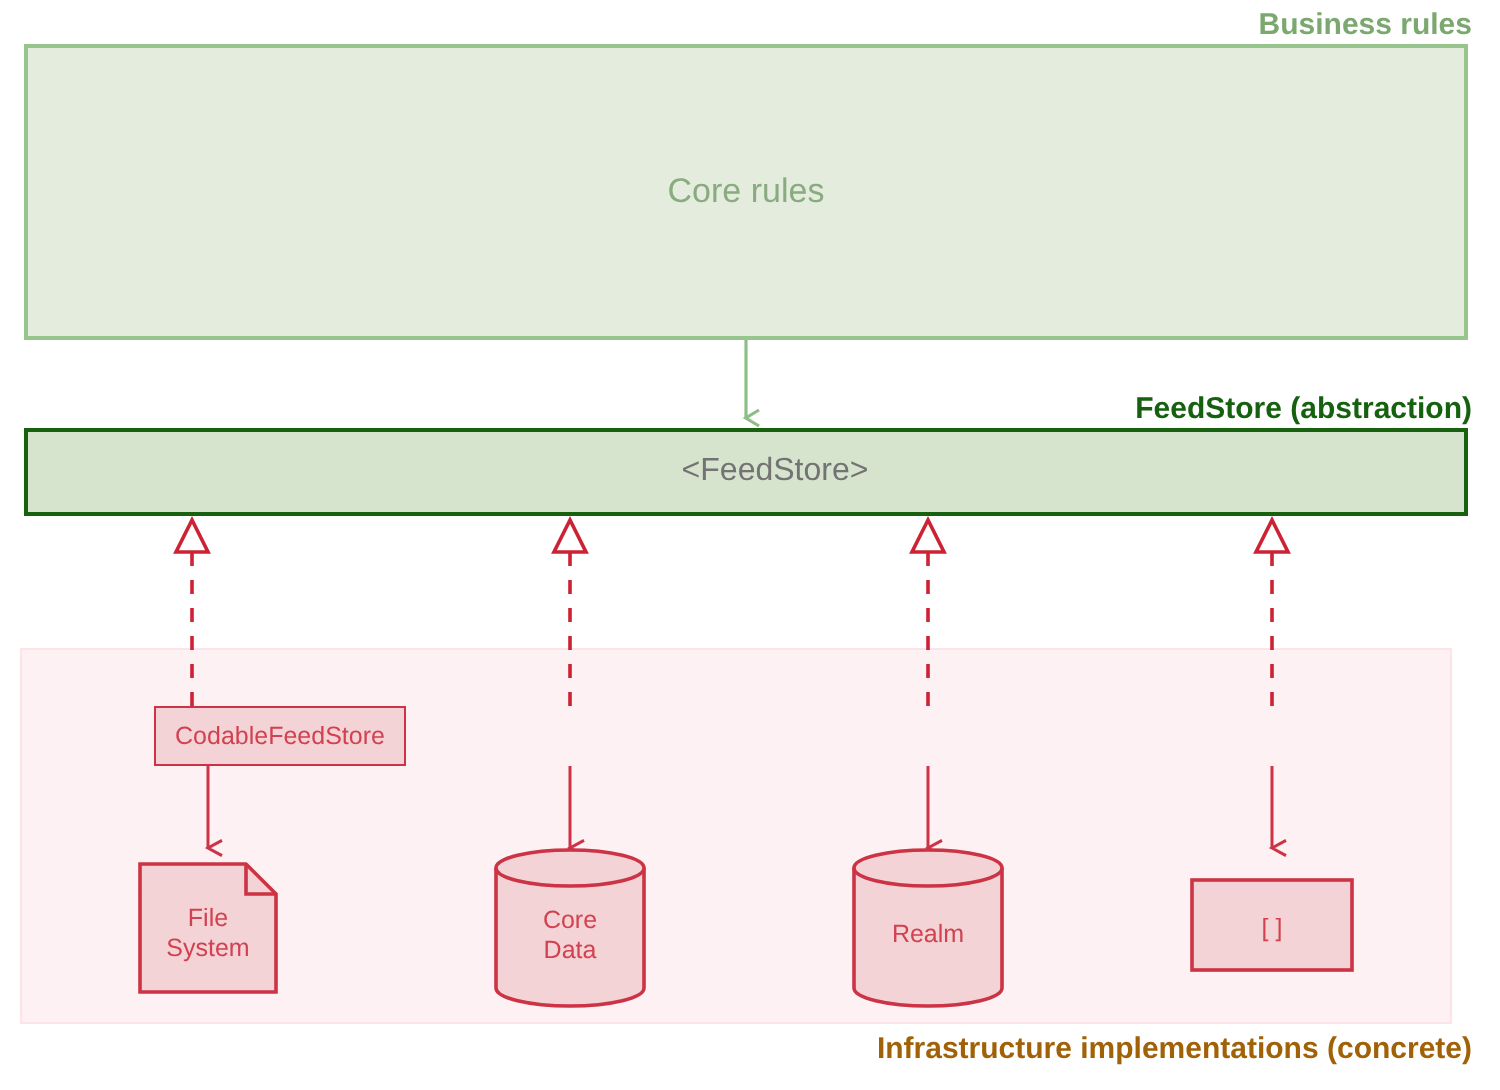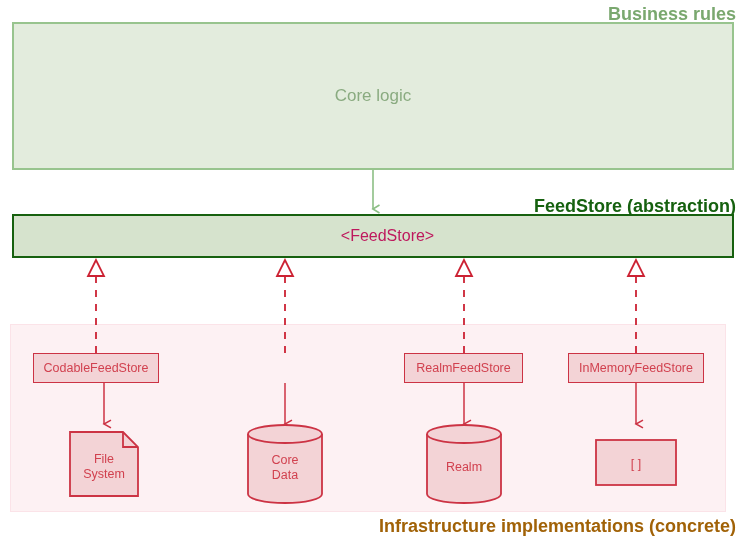--- a/index.html
+++ b/index.html
@@ -14,21 +14,21 @@
     position: relative;
     width: 750px;
     height: 545px;
     background: #ffffff;
     overflow: hidden;
   }
 
   
   .zone-label {
     position: absolute;
-    font-size: 18px;
+    font-size: 15px;
     font-weight: bold;
     white-space: nowrap;
   }
   .zone-label.green      { color: #7aa86f; }
   .zone-label.darkgreen  { color: #16610f; }
   .zone-label.red        { color: #a16207; }
 
   
   .core-logic {
     position: absolute;
@@ -56,21 +56,21 @@
     height: 44px;
     box-sizing: border-box;
     background: #d6e3cd;
     border: 2.5px solid #17610f;
     display: flex;
     align-items: center;
     justify-content: center;
   }
   .feedstore-text {
     font-size: 16px;
-    color: #be185d;
+    color: #737373;
     margin-left: 29px;
   }
 
   .infra-band {
     position: absolute;
     left: 10px;
     top: 324px;
     width: 716px;
     height: 188px;
     box-sizing: border-box;
@@ -84,59 +84,54 @@
     box-sizing: border-box;
     background: #f3d3d6;
     border: 1.6px solid #cc3344;
     height: 30px;
     display: flex;
     align-items: center;
     justify-content: center;
     font-size: 12.5px;
     color: #d1414f;
     white-space: nowrap;
+    margin-left: 44px;
   }
   .svg-layer {
     position: absolute;
     left: 0;
     top: 0;
     width: 750px;
     height: 545px;
     overflow: visible;
   }
 </style>
 </head>
 <body>
 
 <div id="diagram">
 
   <div class="zone-label green" style="right:14px; top:4px;">Business rules</div>
 
   <div class="core-logic">
-    <span class="core-logic-text">Core logic</span>
+    <span class="core-logic-text">Core rules</span>
   </div>
 
   <div class="zone-label darkgreen" style="right:14px; top:196px;">FeedStore (abstraction)</div>
 
   <div class="feedstore">
     <span class="feedstore-text">&lt;FeedStore&gt;</span>
   </div>
 
   <div class="infra-band"></div>
 
   <div class="zone-label red" style="right:14px; top:516px;">Infrastructure implementations (concrete)</div>
 
   <div class="store-box" id="store-0" style="left: 33px; top: 353px; width: 126px;">
     <span>CodableFeedStore</span>
-  </div>
-  <div class="store-box" id="store-2" style="left: 404px; top: 353px; width: 119px;">
-    <span>RealmFeedStore</span>
-  </div>
-  <div class="store-box" id="store-3" style="left: 568px; top: 353px; width: 136px;">
-    <span>InMemoryFeedStore</span>
   </div>
 
   <svg class="svg-layer" viewBox="0 0 750 545">
     <defs>
       <marker id="green-arrow" markerWidth="10" markerHeight="10" refX="5" refY="7.5" orient="auto" markerUnits="userSpaceOnUse">
         <path d="M1,1 L5,7.6 L9,1" fill="none" stroke="#8cbf85" stroke-width="1.6"></path>
       </marker>
       <marker id="red-arrow" markerWidth="10" markerHeight="10" refX="5" refY="8" orient="auto" markerUnits="userSpaceOnUse">
         <path d="M1.2,1 L5,8 L8.8,1" fill="none" stroke="#cc3344" stroke-width="1.5"></path>
       </marker>

